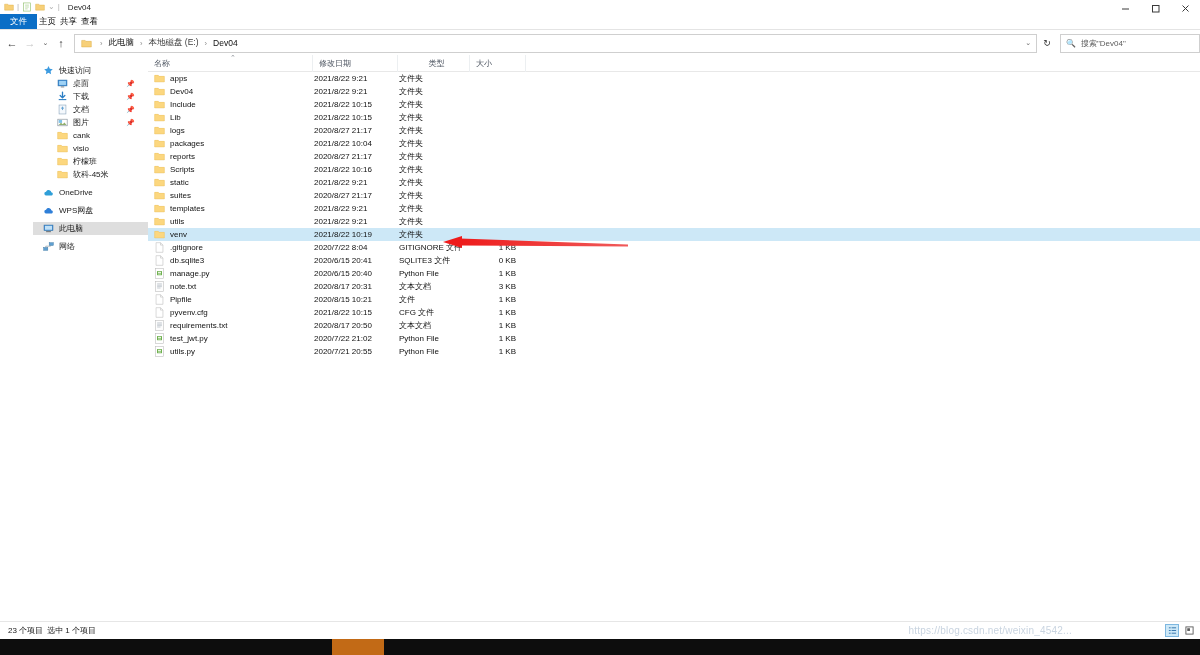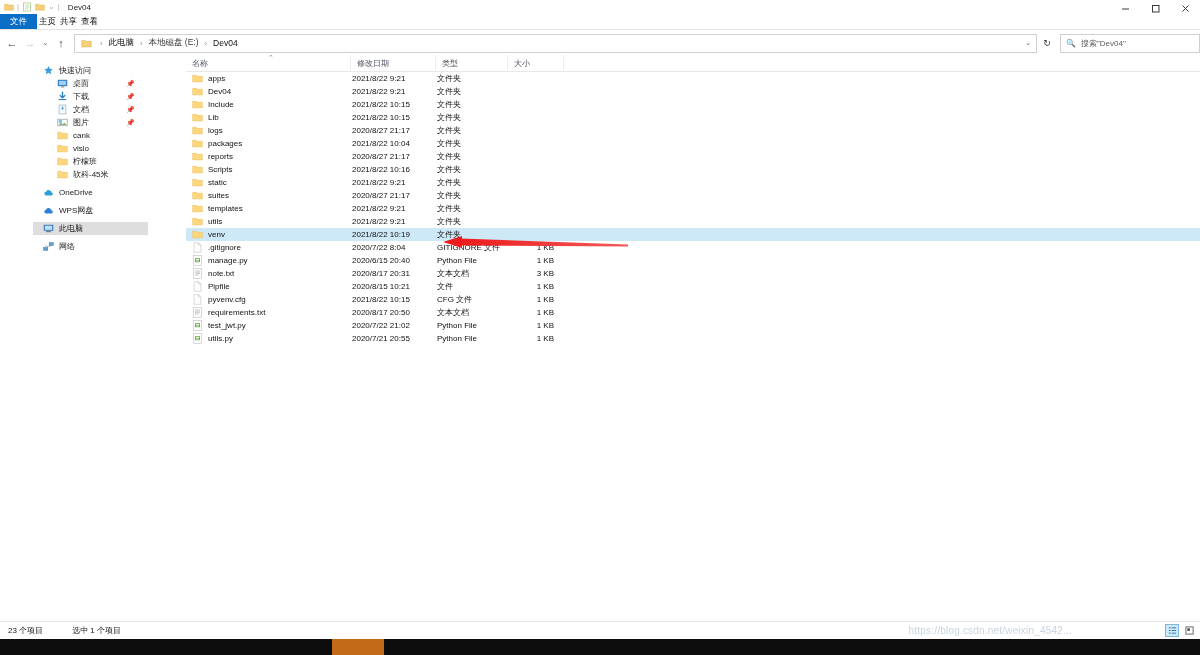--- a/index.html
+++ b/index.html
@@ -89,32 +89,32 @@
     padding-left:10px; font-size:8px; color:#1a1a1a; position:relative;
     white-space:nowrap;
   }
   .nav-item.indent { padding-left:24px; }
   .nav-item.sel { background:#dedede; }
   .nav-ico { width:11px; height:11px; flex:0 0 11px; display:flex; align-items:center; justify-content:center; }
   .pin { position:absolute; right:13px; font-size:7px; color:#9a9a9a; }
   .nav-gap { height:5px; }
 
   
-  .listpane { flex:1; position:relative; background:#ffffff;margin-left:38px; }
+  .listpane { flex:1; position:relative; background:#ffffff; }
   .colhdr {
     height:17px; display:flex; align-items:center;
     border-bottom:1px solid #e8e8e8; position:relative;
   }
   .col {
     font-size:8px; color:#4c5460; height:17px; display:flex; align-items:center;
     padding-left:6px; border-right:1px solid #eceff1; position:relative;
   }
   .col.c-name { width:165px; }
   .col.c-date { width:85px; }
-  .col.c-type { width:72px; }
+  .col.c-type { width:72px;justify-content:center; }
   .col.c-size { width:56px; }
   .sortmark { position:absolute; left:82px; top:-1px; font-size:7px; color:#8a8f96; }
 
   .rows { position:relative; }
   .row {
     height:13px; display:flex; align-items:flex-end; font-size:8px; color:#111;
     position:relative;
   }
   .row.sel { background:#cde8f7; }
   .cell { height:13px; display:flex; align-items:center; overflow:hidden; white-space:nowrap; }
@@ -125,21 +125,21 @@
 
   .ficon { width:11px; height:11px; flex:0 0 11px; display:block; }
 
   
   .arrow-wrap { position:absolute; left:0; top:0; width:1200px; height:655px; pointer-events:none; }
 
   
   .statusbar {
     position:absolute; bottom:16px; left:0; width:1200px; height:18px;
     background:#ffffff; border-top:1px solid #e6e6e6;
-    display:flex; align-items:center; padding-left:8px; gap:29px;
+    display:flex; align-items:center; padding-left:8px; gap:4px;
   }
   .status-txt { font-size:8px; color:#1a1a1a; white-space:nowrap; }
   .viewtoggles { position:absolute; right:4px; top:2px; display:flex; gap:3px; }
   .vbtn { width:14px; height:13px; display:flex; align-items:center; justify-content:center; }
   .vbtn.active { background:#cde8f7; border:1px solid #7db7e0; }
   .watermark {
     position:absolute; right:128px; bottom:3px; font-size:10px;
     color:#c9d4e0; white-space:nowrap; letter-spacing:0.2px;
   }
 
@@ -544,20 +544,32 @@
               </svg>
               <span>.gitignore</span>
             </div>
             <div class="cell c-date">2020/7/22 8:04</div>
             <div class="cell c-type">GITIGNORE 文件</div>
             <div class="cell c-size">1 KB</div>
           </div>
           <div class="row">
             <div class="cell c-name">
               <svg viewBox="0 0 16 16" class="ficon">
+                <path d="M3 1h6.5L13 4.5V15H3z" fill="#ffffff" stroke="#b9b9b9" stroke-width="0.8"></path>
+                <path d="M9.5 1v3.5H13" fill="none" stroke="#b9b9b9" stroke-width="0.8"></path>
+              </svg>
+              <span>db.sqlite3</span>
+            </div>
+            <div class="cell c-date">2020/6/15 20:41</div>
+            <div class="cell c-type">SQLITE3 文件</div>
+            <div class="cell c-size">0 KB</div>
+          </div>
+          <div class="row">
+            <div class="cell c-name">
+              <svg viewBox="0 0 16 16" class="ficon">
                 <rect x="2.5" y="1" width="11" height="14" fill="#fff" stroke="#b9b9b9" stroke-width="0.8"></rect>
                 <path d="M4.5 4.5h7v6h-7z" fill="#5fa83c"></path>
                 <path d="M5.8 5.6h4.4v1.6H5.8zM5.8 8h4.4v1.6H5.8z" fill="#e8f3e0"></path>
               </svg>
               <span>manage.py</span>
             </div>
             <div class="cell c-date">2020/6/15 20:40</div>
             <div class="cell c-type">Python File</div>
             <div class="cell c-size">1 KB</div>
           </div>

